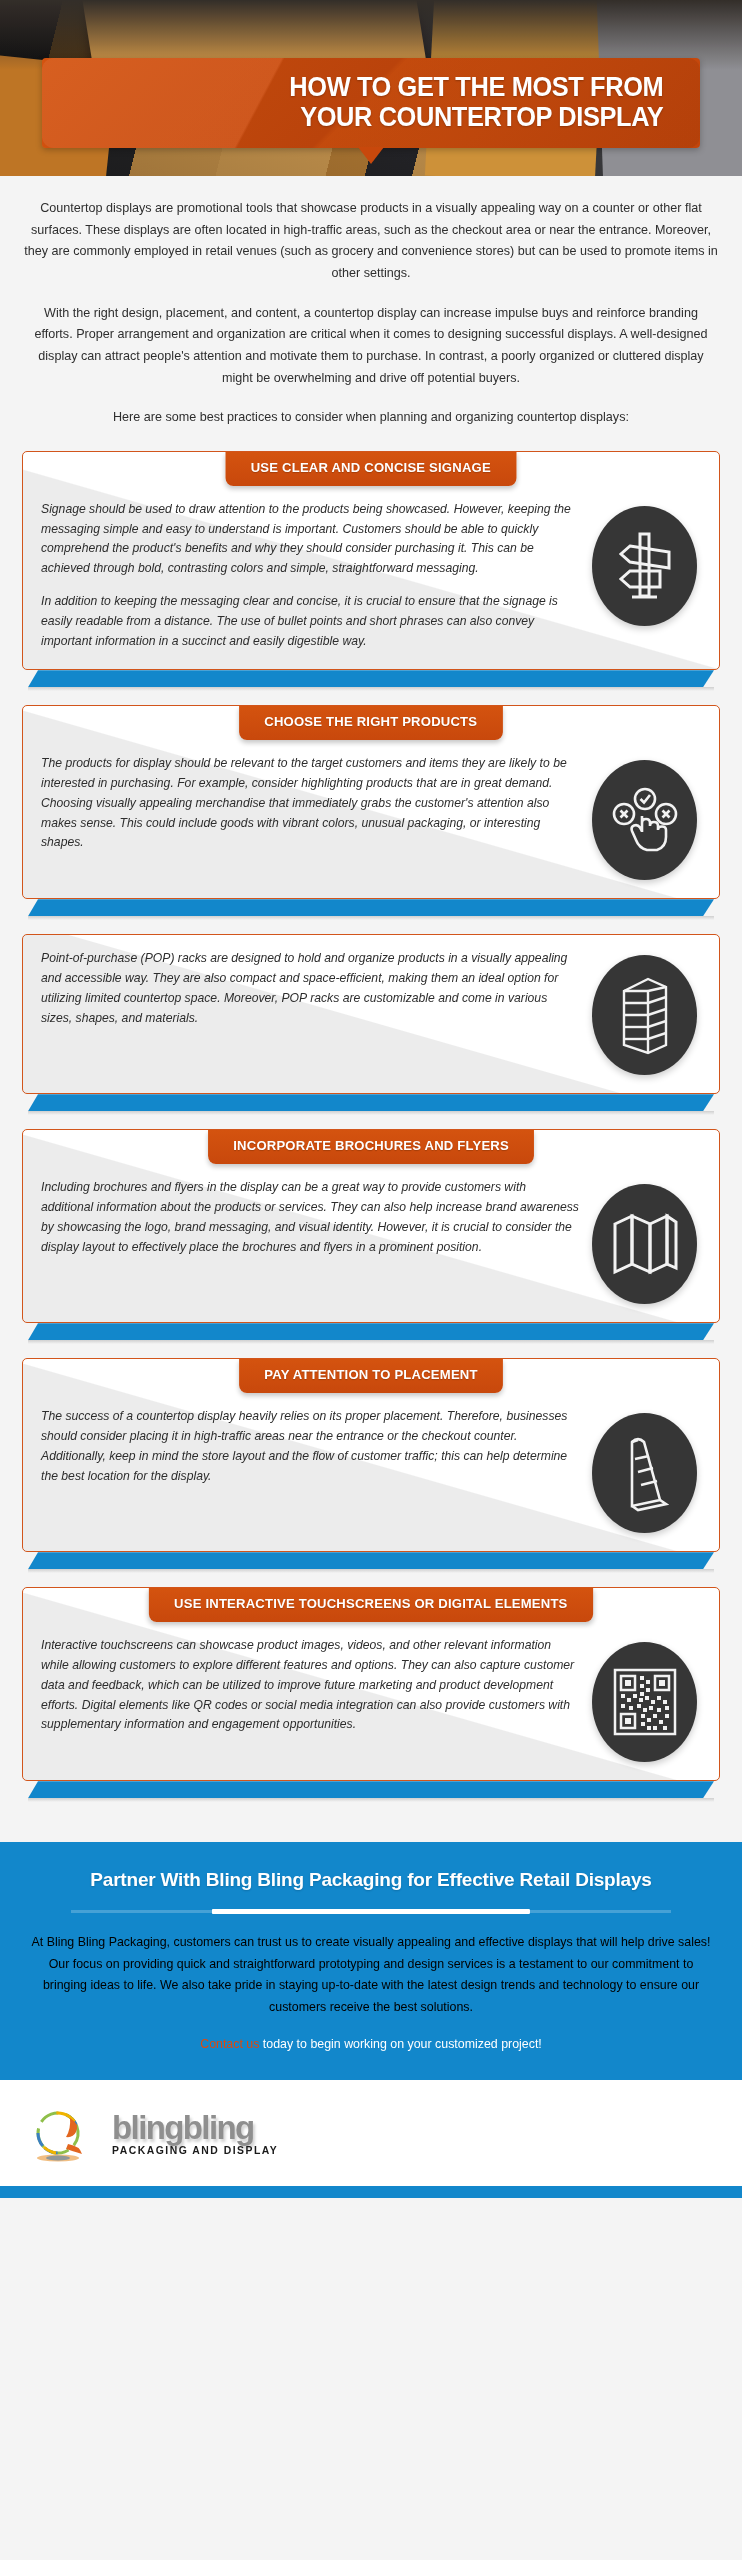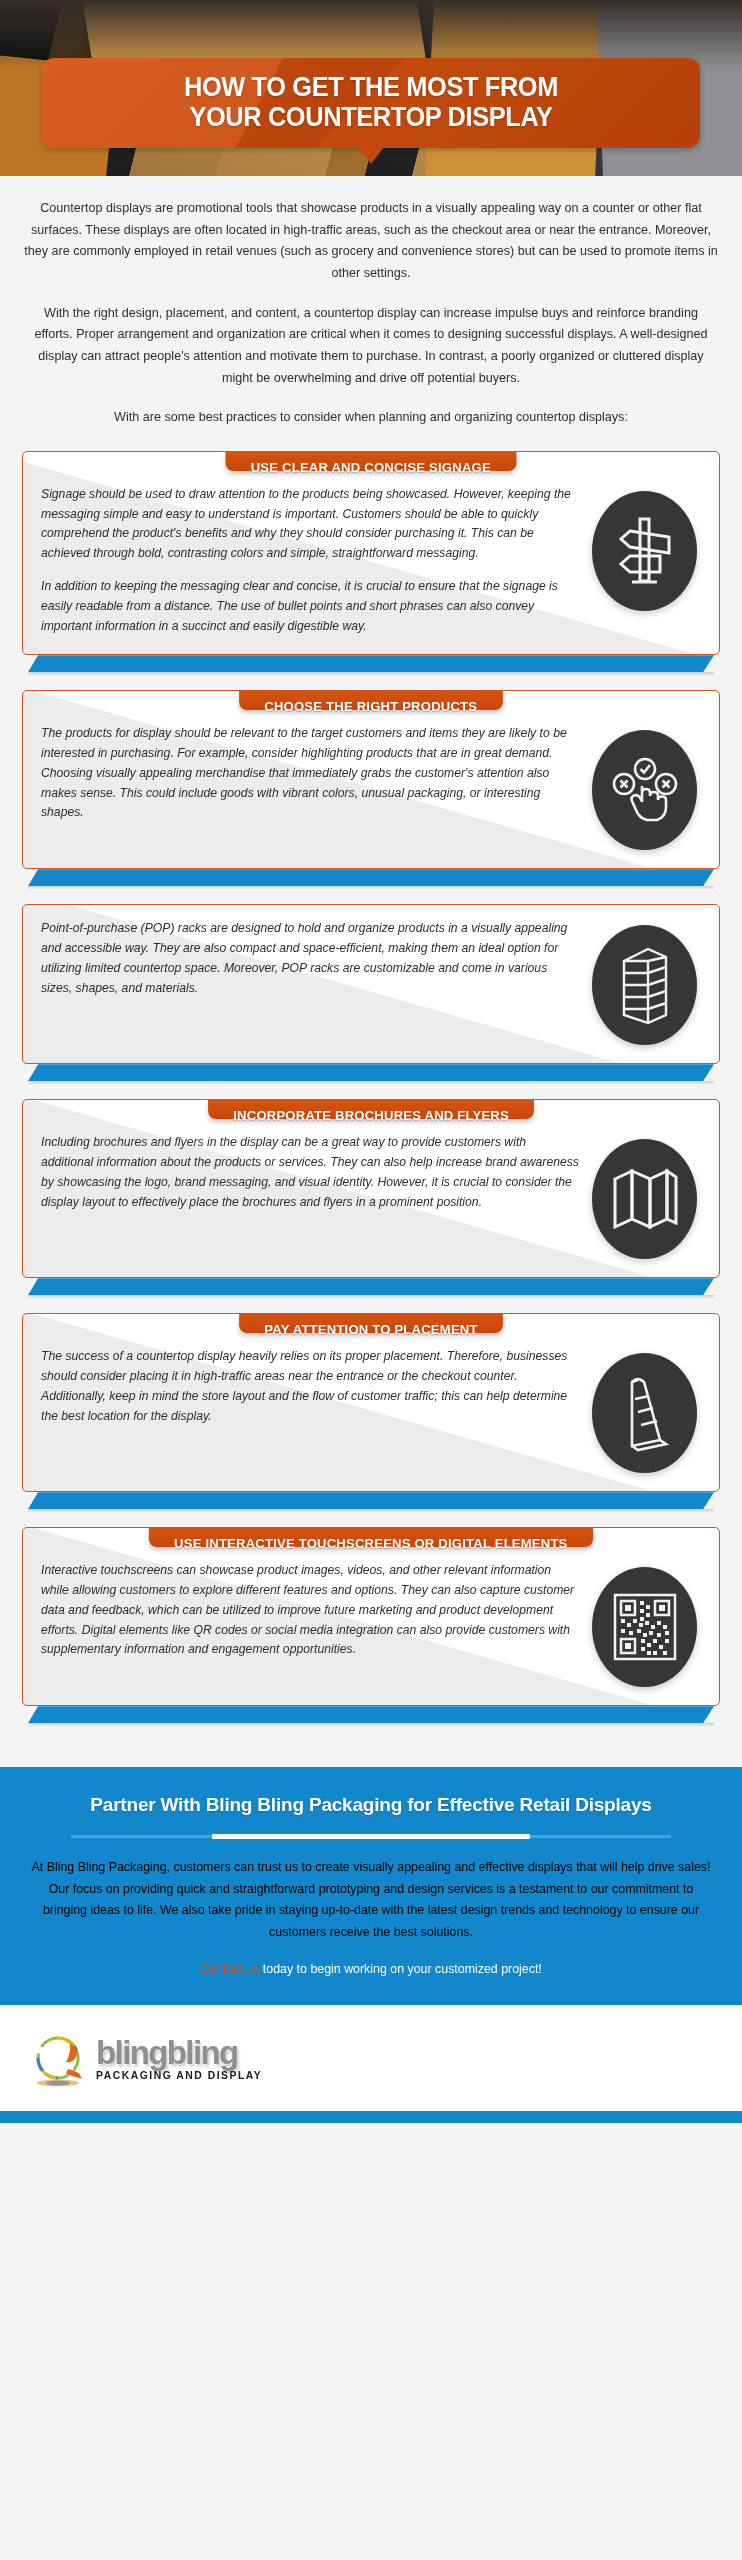--- a/index.html
+++ b/index.html
@@ -57,23 +57,23 @@
   .header-photo .box-e{
     position:absolute; left:-30px; top:60px; width:140px; height:150px;
     background:#b9762c; transform:rotate(6deg);
   }
 
   .header-banner{
     position:absolute;
     left:42px; right:42px; top:58px;
     background:#d8500f;
     background:linear-gradient(135deg,#d4530f 0%, #c8480c 48%, #d2500e 49%, #c2450b 100%);
-    border-radius:12px;
+    border-radius:4px;
     padding:14px 18px 16px;
-    text-align:center;
+    text-align:right;
     box-shadow:0 2px 6px rgba(0,0,0,.25);
   }
   .header-banner:before{
     content:"";
     position:absolute; left:0; top:0; right:0; bottom:0;
     border-radius:12px;
     background:linear-gradient(118deg, rgba(255,255,255,.07) 0 34%, rgba(0,0,0,.07) 34.4% 100%);
     pointer-events:none;
   }
   .header-title{
@@ -125,21 +125,21 @@
   }
   .card-diag{
     position:absolute; right:0; top:0; width:100%; height:100%;
     pointer-events:none;
     background:linear-gradient(196deg, rgba(0,0,0,0) 0 52%, rgba(0,0,0,.075) 52.3% 100%);
   }
   .card-head-row{
     position:relative;
     display:flex;
     justify-content:center;
-    height:19px;
+    height:34px;
   }
   .card-tab{
     position:relative;
     background:linear-gradient(180deg,#d4530f 0%, #c8480c 100%);
     color:#fff;
     font-weight:bold;
     font-size:13.5px;
     letter-spacing:.2px;
     text-transform:uppercase;
     padding:8px 26px 9px;
@@ -247,21 +247,21 @@
   .footer{
     background:#ffffff;
     padding:24px 30px 22px;
     display:flex;
     align-items:center;
     justify-content:space-between;
   }
   .logo{
     display:flex;
     align-items:center;
-    gap:6px;
+    gap:22px;
   }
   .logo-mark{
     width:60px; height:60px;
     position:relative;
     flex:0 0 auto;
   }
   .logo-text{ position:relative; }
   .logo-word{
     font-size:33px;
     font-weight:bold;
@@ -309,21 +309,21 @@
       <div>HOW TO GET THE MOST FROM</div>
       <div>YOUR COUNTERTOP DISPLAY</div>
     </div>
     <div class="header-arrow"></div>
   </div>
 </div>
 
 <div class="intro">
   <p>Countertop displays are promotional tools that showcase products in a visually appealing way on a counter or other flat surfaces. These displays are often located in high-traffic areas, such as the checkout area or near the entrance. Moreover, they are commonly employed in retail venues (such as grocery and convenience stores) but can be used to promote items in other settings.</p>
   <p>With the right design, placement, and content, a countertop display can increase impulse buys and reinforce branding efforts. Proper arrangement and organization are critical when it comes to designing successful displays. A well-designed display can attract people's attention and motivate them to purchase. In contrast, a poorly organized or cluttered display might be overwhelming and drive off potential buyers.</p>
-  <p class="last">With are some best practices to consider when planning and organizing countertop displays:</p>
+  <p class="last">Here are some best practices to consider when planning and organizing countertop displays:</p>
 </div>
 
 <div class="cards">
 
   <div class="card-block">
     <div class="card">
       <div class="card-diag"></div>
       <div class="card-head-row">
         <div class="card-tab">USE CLEAR AND CONCISE SIGNAGE</div>
       </div>

